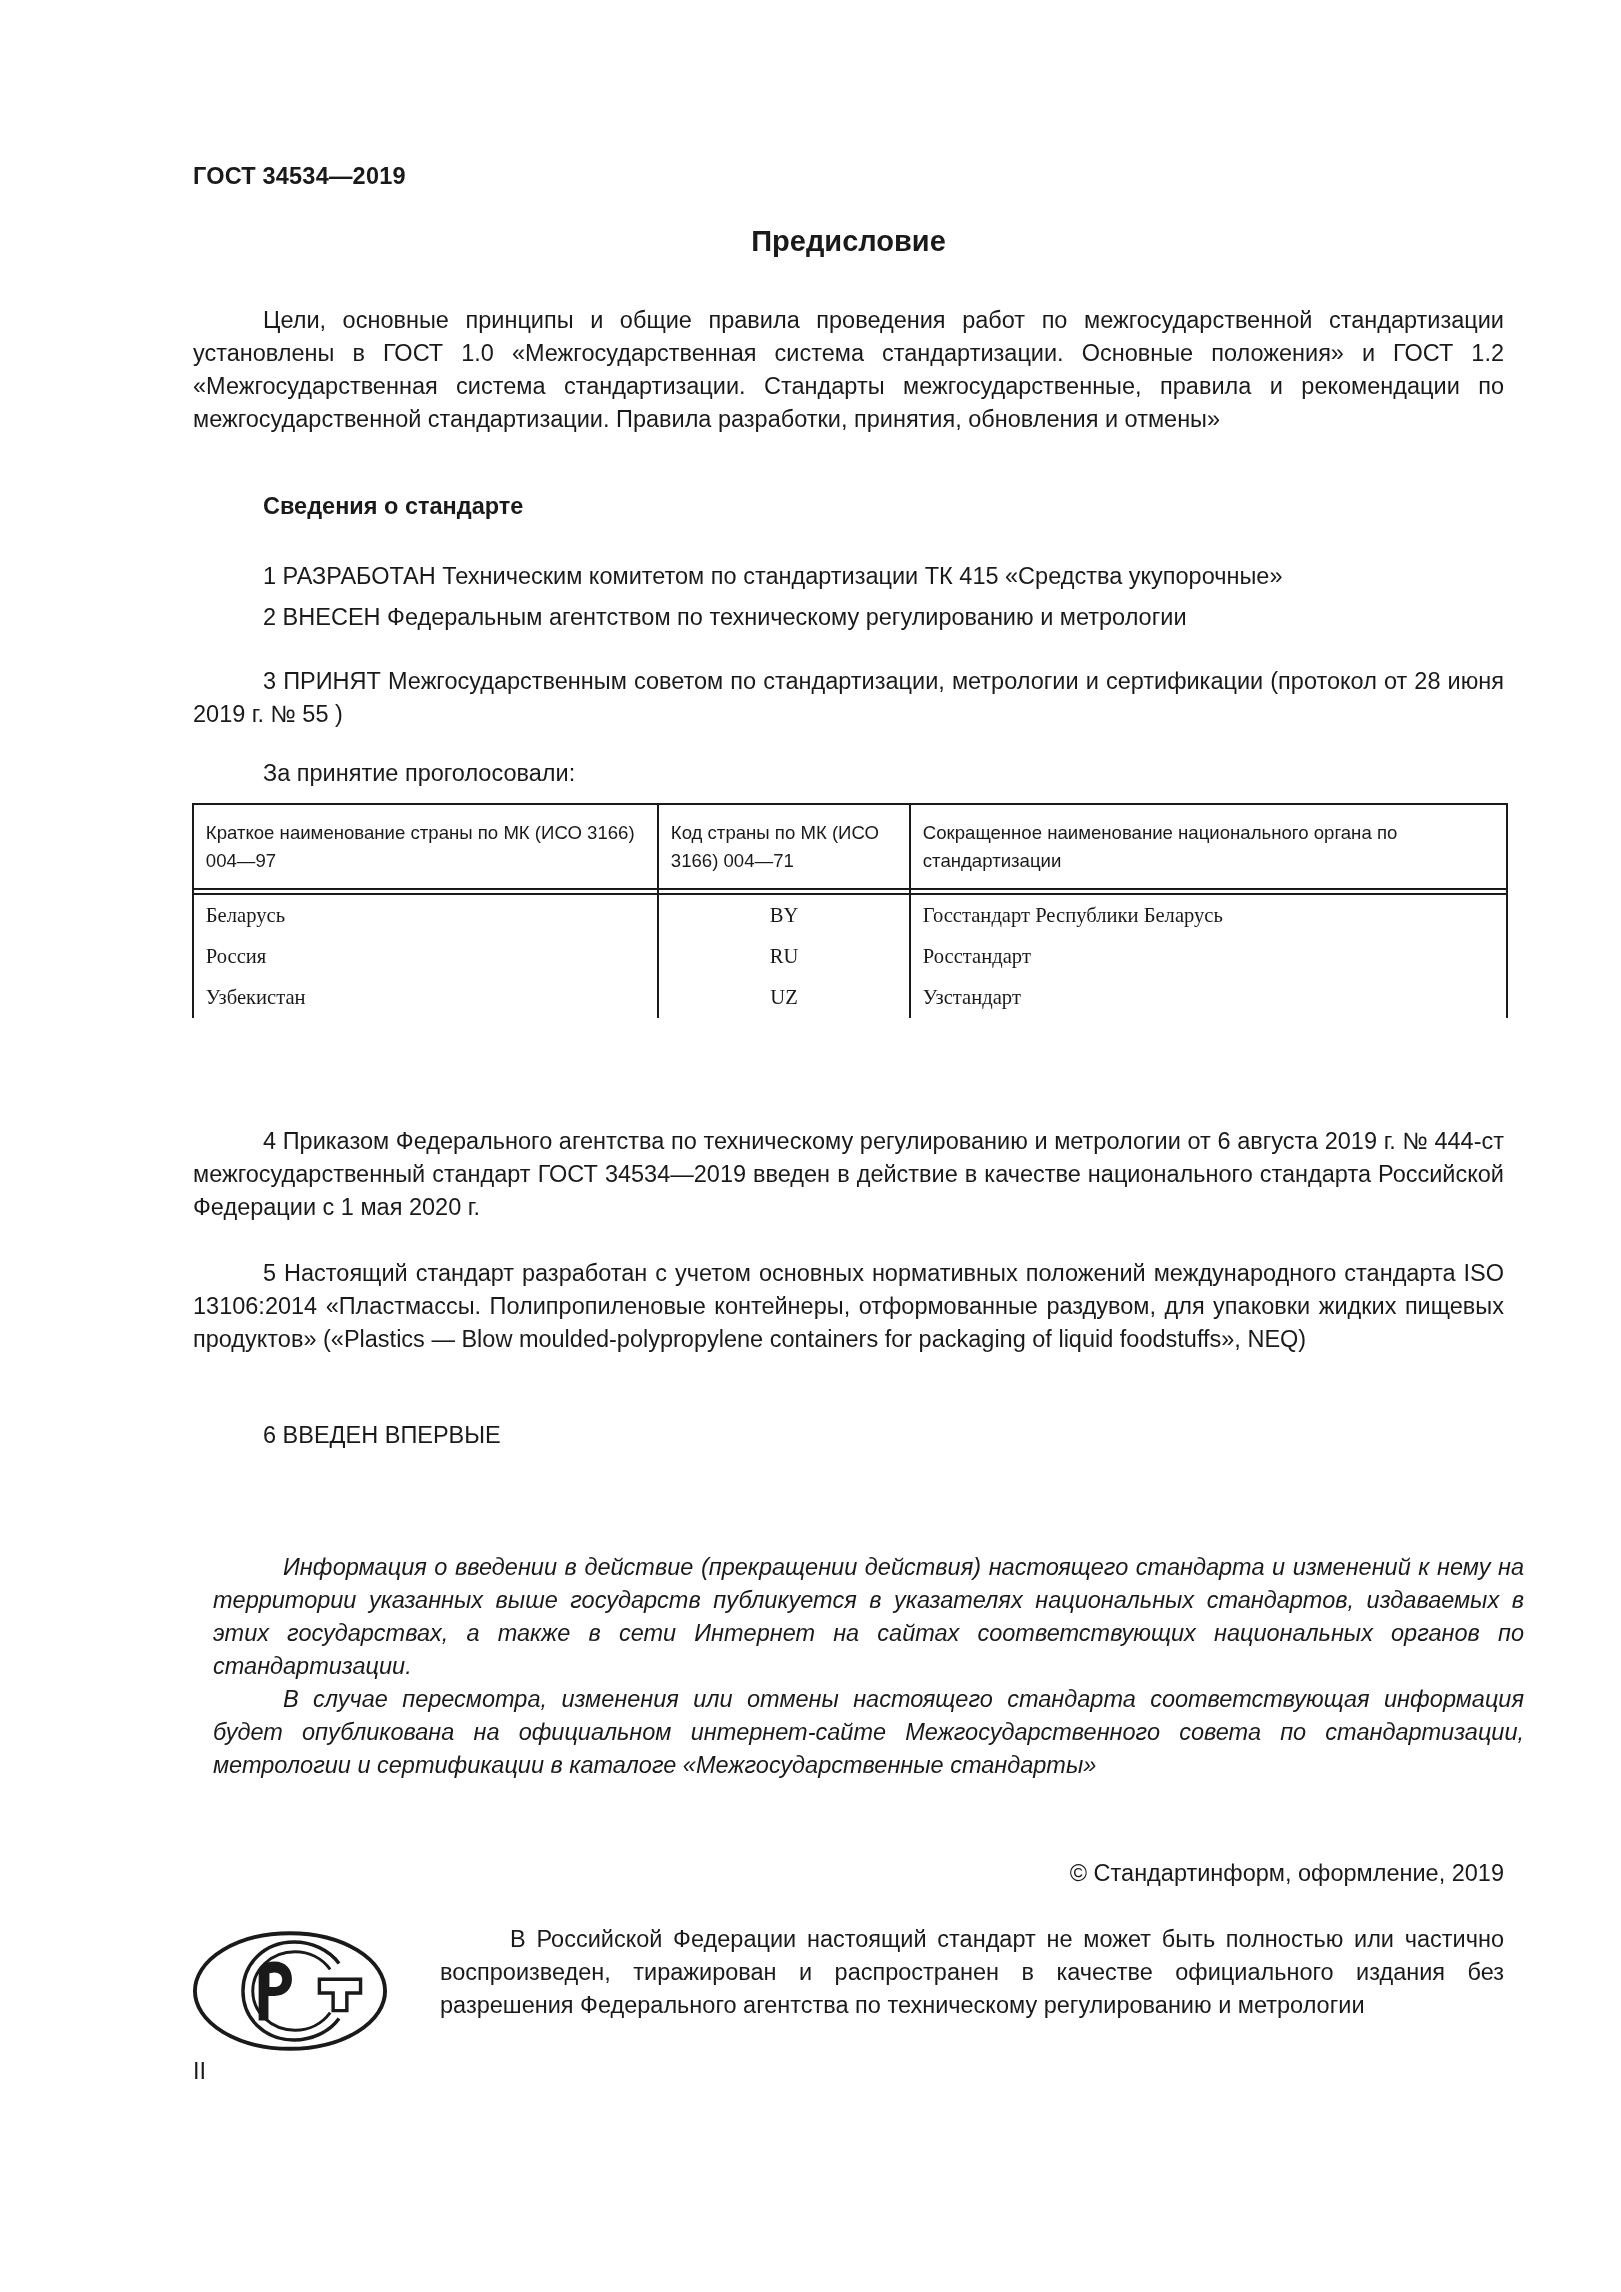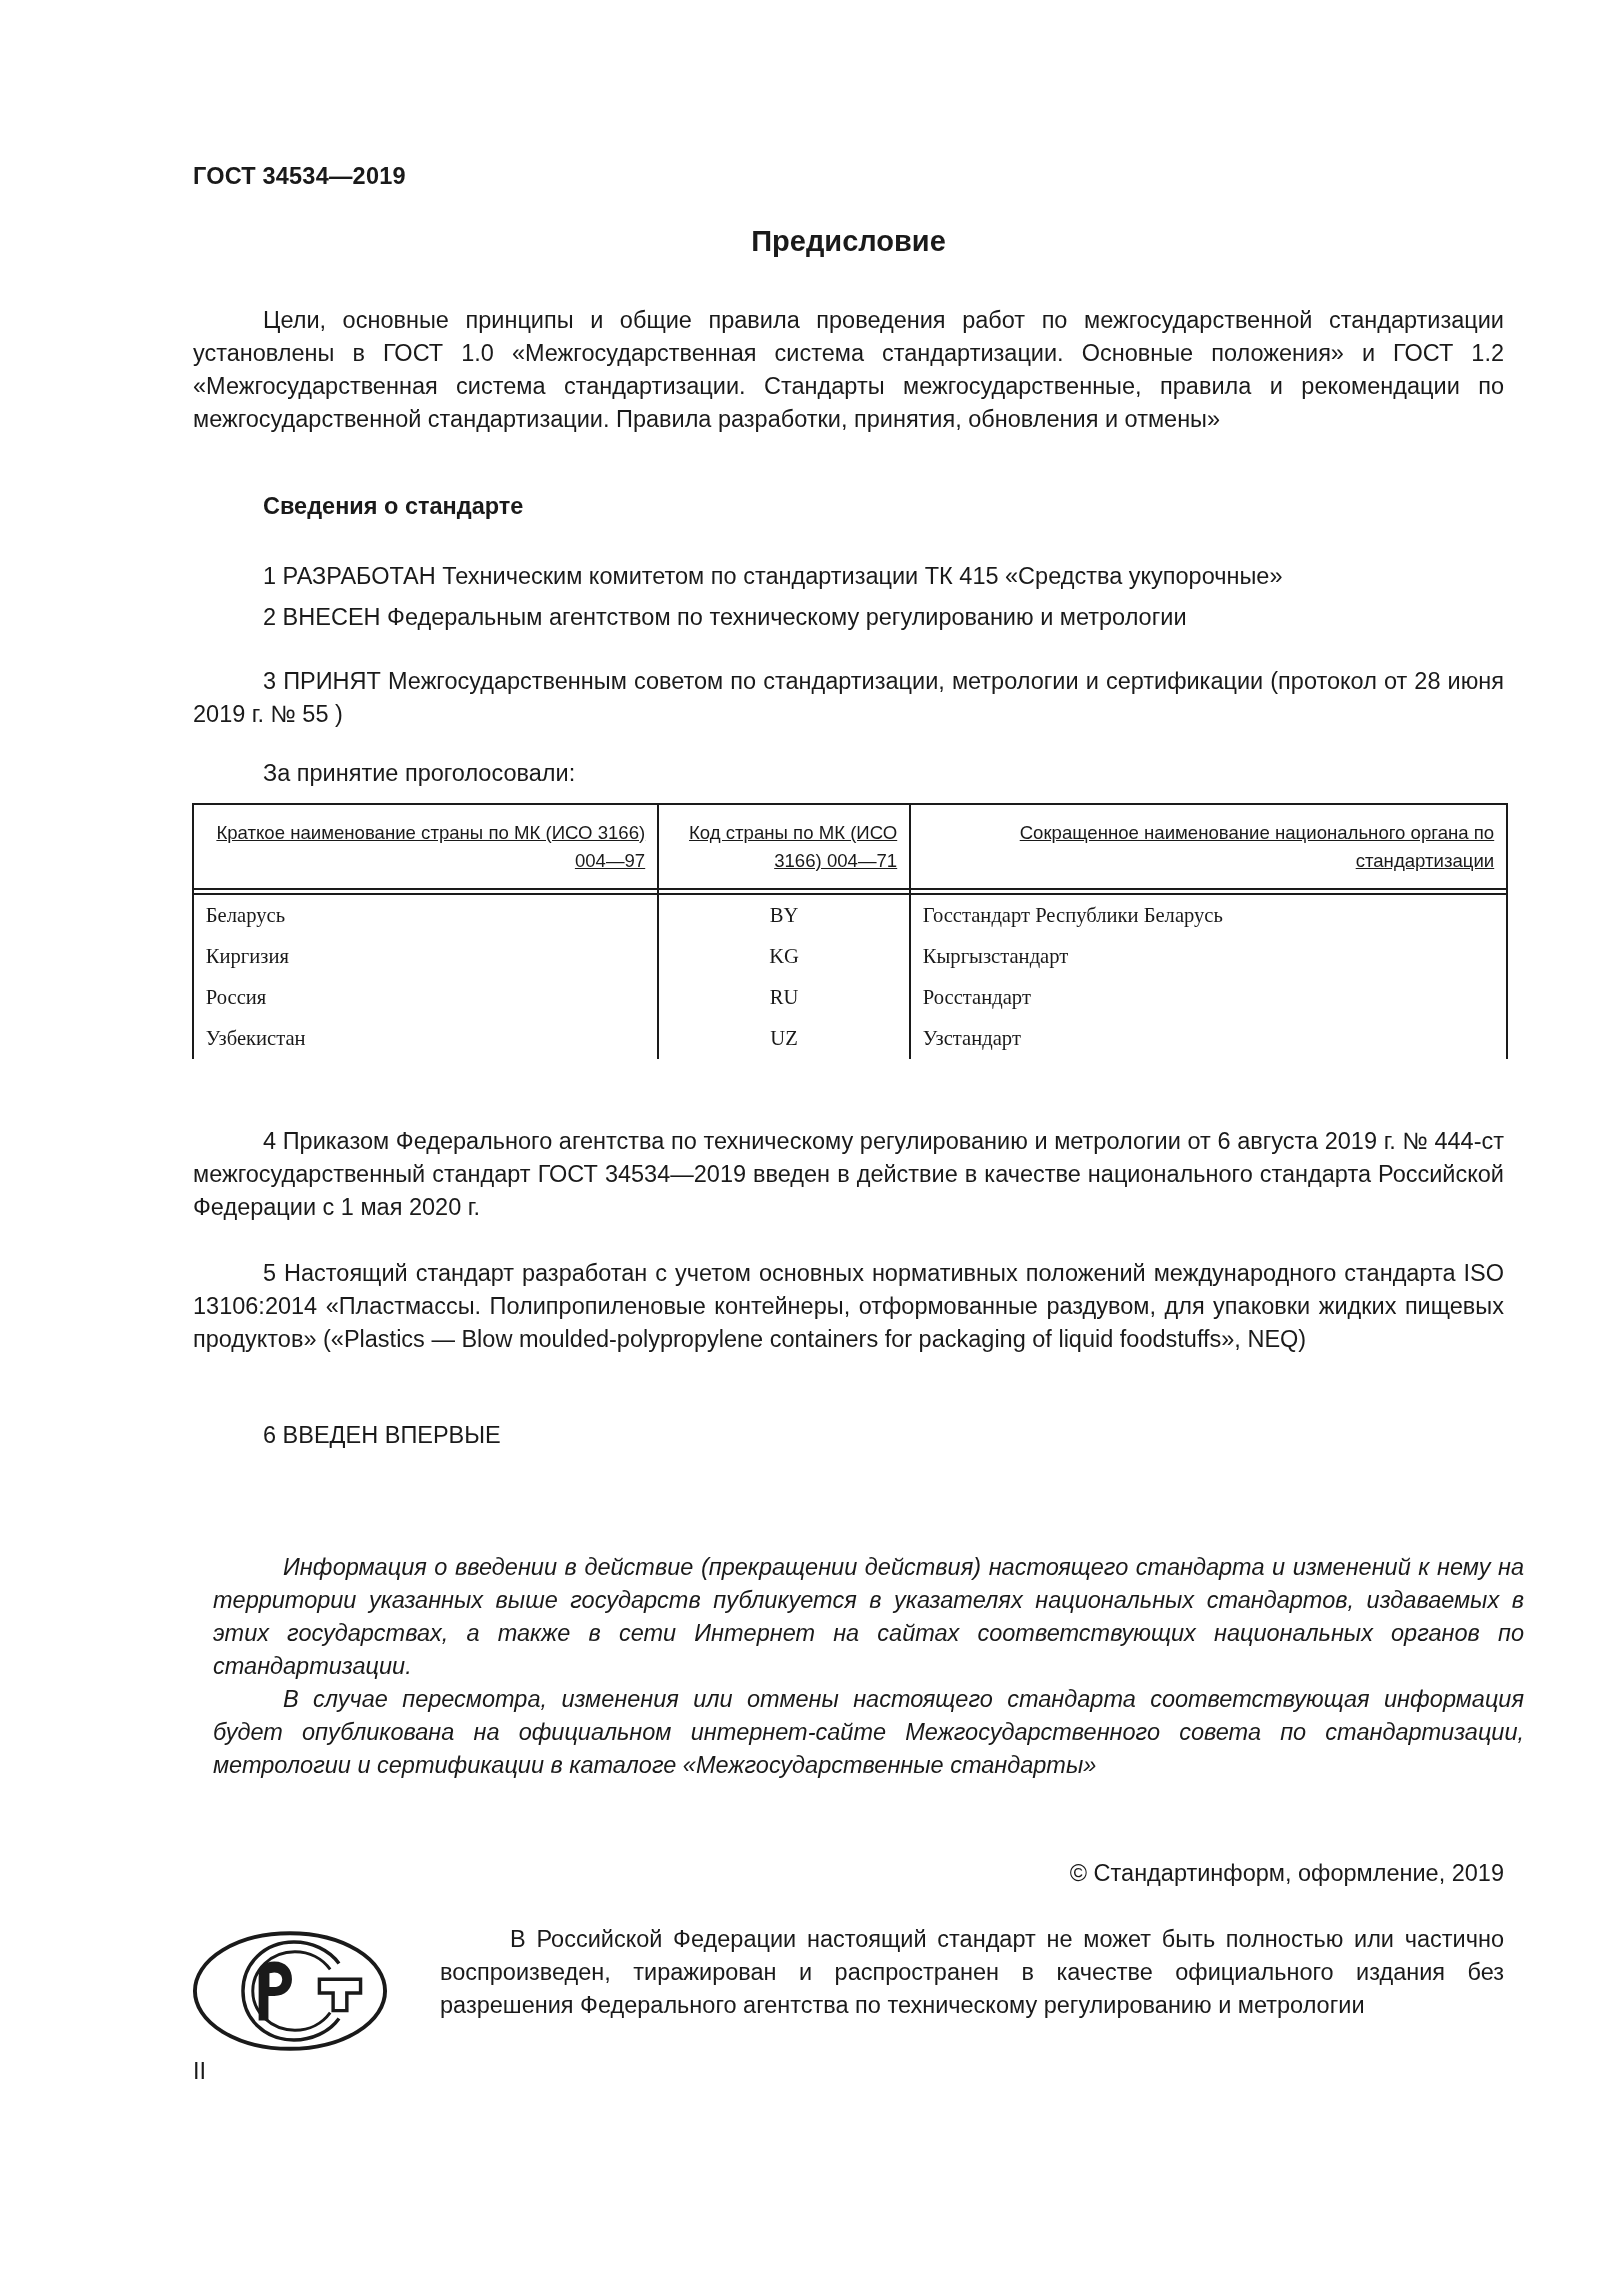--- a/index.html
+++ b/index.html
@@ -8,23 +8,23 @@
   .blk { position: absolute; left: 193px; width: 1311px; font-size: 23.5px; line-height: 33px;
          text-align: justify; }
   .blk p { margin: 0; text-indent: 70px; }
   .hdr { position: absolute; left: 193px; top: 163px; font-size: 23.5px; font-weight: bold; letter-spacing: 0.2px; }
   .title { position: absolute; left: 193px; width: 1311px; top: 225px; font-size: 29px; font-weight: bold; text-align: center; }
   .bold { font-weight: bold; }
   .italic { font-style: italic; }
   table.vote { position: absolute; left: 192px; top: 803px; width: 1313px; border-collapse: collapse;
                font-size: 20.6px; table-layout: fixed; }
   table.vote td, table.vote th { padding: 0 11.8px; vertical-align: middle; }
-  table.vote th { font-weight: normal; font-size: 18.6px; line-height: 28px; text-align: right; height: 83px;
+  table.vote th { font-weight: normal; font-size: 18.6px; line-height: 28px; text-align: left; height: 83px;
                   border-top: 2.9px solid #1a1a1a; border-left: 2px solid #1a1a1a; border-right: 2px solid #1a1a1a;
-                  border-bottom: 2.9px solid #1a1a1a; text-decoration: underline; }
+                  border-bottom: 2.9px solid #1a1a1a; }
   table.vote tr.spacer td { height: 2.9px; padding: 0; border-left: 2px solid #1a1a1a; border-right: 2px solid #1a1a1a;
                   border-bottom: 2.9px solid #1a1a1a; }
   table.vote td { height: 41px; line-height: 41px; border-left: 2px solid #1a1a1a; border-right: 2px solid #1a1a1a; font-family: Liberation Serif, serif; }
   table.vote tr.first td { padding-top: 0; }
   table.vote tr.lastrow td { border-bottom: 3.9px solid #1a1a1a; }
   .c-code { text-align: center; }
   .copyright { position: absolute; left: 193px; width: 1311px; top: 1860px; font-size: 23.5px; text-align: right; }
   .legal { position: absolute; left: 440px; width: 1064px; top: 1923px; font-size: 23.5px; line-height: 33px; text-align: justify; }
   .legal p { margin: 0; text-indent: 70px; }
   .logo { position: absolute; left: 192px; top: 1930px; width: 196px; height: 122px; }
@@ -79,25 +79,20 @@
         <td></td>
         <td></td>
         <td></td>
       </tr>
     <tr class="first">
       <td>Беларусь</td>
       <td class="c-code">BY</td>
       <td>Госстандарт Республики Беларусь</td>
     </tr>
     <tr>
-      <td>Киргизия</td>
-      <td class="c-code">KG</td>
-      <td>Кыргызстандарт</td>
-    </tr>
-    <tr>
       <td>Россия</td>
       <td class="c-code">RU</td>
       <td>Росстандарт</td>
     </tr>
     <tr>
       <td>Узбекистан</td>
       <td class="c-code">UZ</td>
       <td>Узстандарт</td>
     </tr>
   </tbody>

